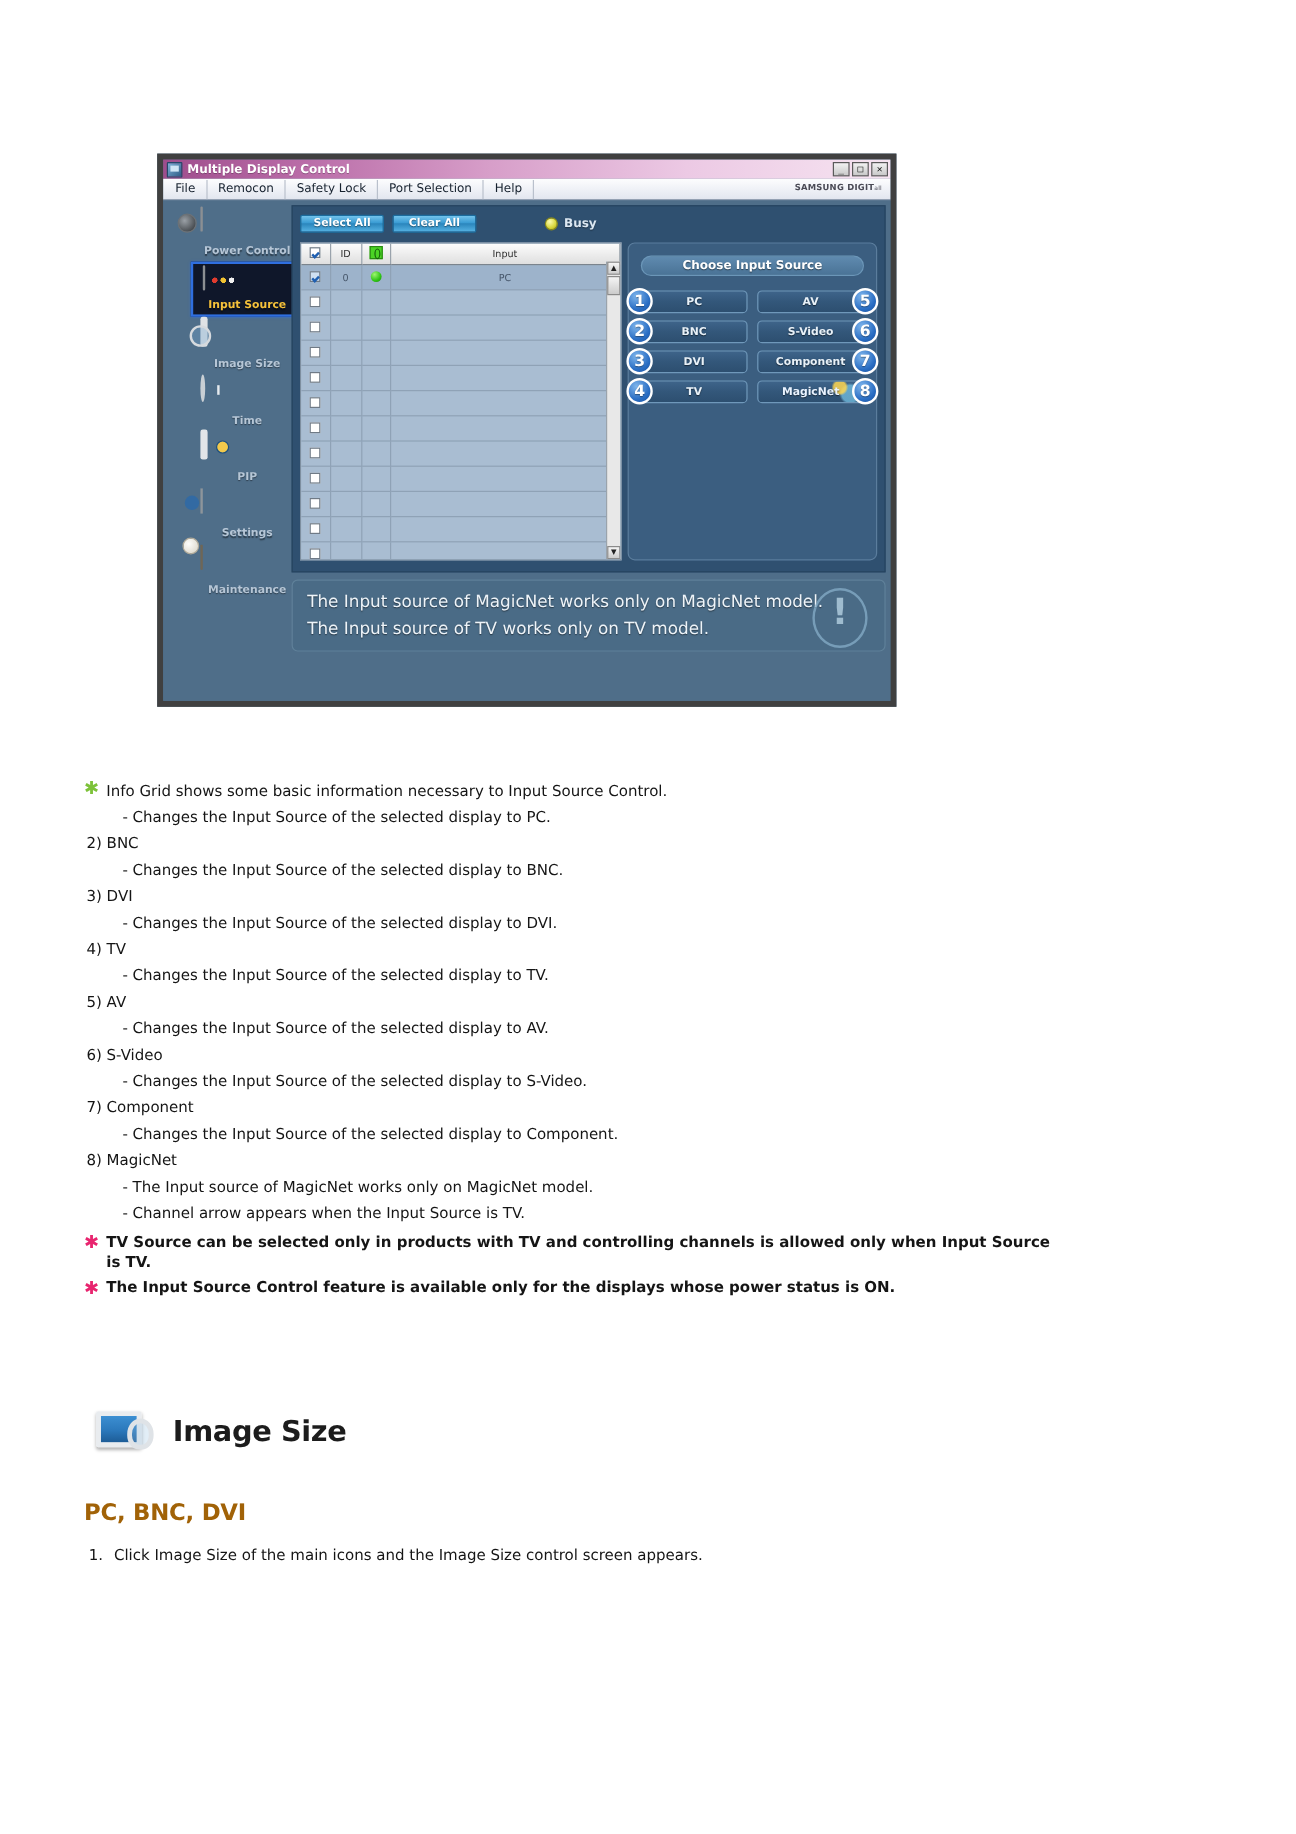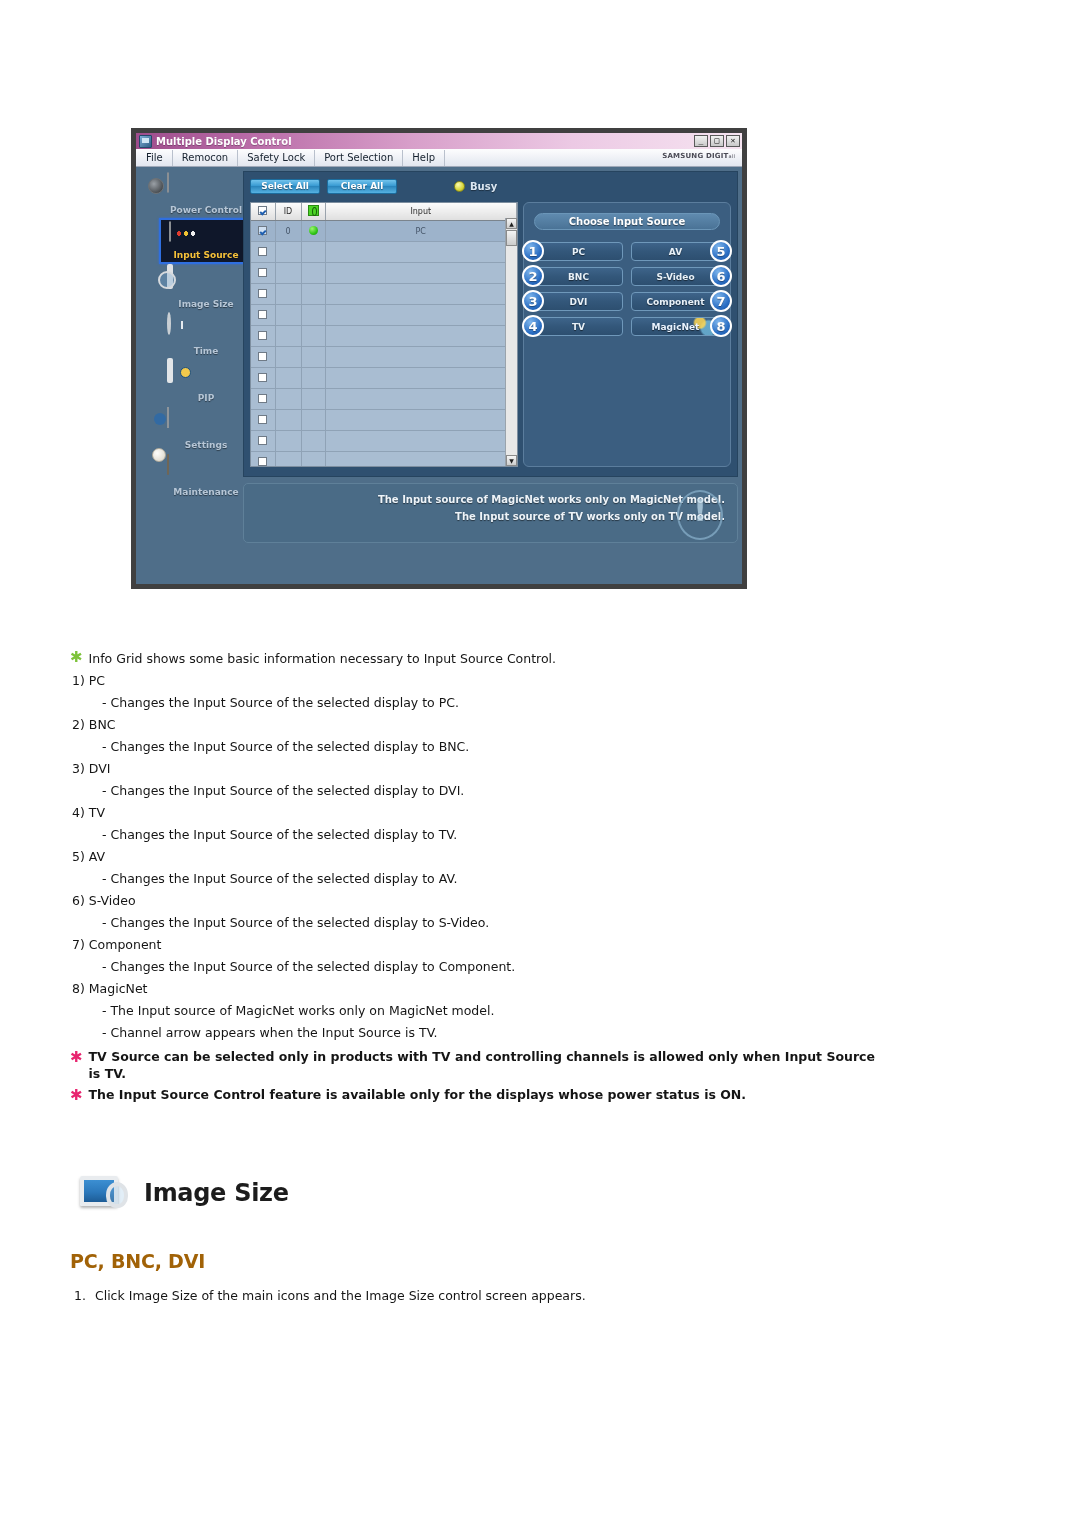--- a/index.html
+++ b/index.html
@@ -470,25 +470,24 @@
     top: 316px;
     height: 60px;
     border: 1px solid #5f8099;
     border-radius: 5px;
     background: #4a6b86;
     box-sizing: border-box;
     padding: 10px 12px;
   }
   .app-note p {
     margin: 0 0 6px;
-    font-size: 10px;
-    font-weight: bold;
+    font-size: 14px;
+    font-weight: normal;
     color: #eef4f9;
     text-shadow: 0 1px 1px rgba(0,0,0,0.5);
-    text-align: right;
   }
   .note-excl {
     position: absolute;
     right: 14px; top: 6px;
     width: 42px; height: 46px;
     border-radius: 50%;
     border: 2px solid #86aec9;
     opacity: 0.75;
   }
   .note-excl:after {
@@ -828,21 +827,20 @@
   </div>
 </div>
 
 <div class="doc">
 
   <div class="star-line">
     <span class="star">✱</span>
     <span>Info Grid shows some basic information necessary to Input Source Control.</span>
   </div>
 
-  <div class="numline"><span>1)</span> <span>PC</span></div>
   <div class="subline">- Changes the Input Source of the selected display to PC.</div>
 
   <div class="numline"><span>2)</span> <span>BNC</span></div>
   <div class="subline">- Changes the Input Source of the selected display to BNC.</div>
 
   <div class="numline"><span>3)</span> <span>DVI</span></div>
   <div class="subline">- Changes the Input Source of the selected display to DVI.</div>
 
   <div class="numline"><span>4)</span> <span>TV</span></div>
   <div class="subline">- Changes the Input Source of the selected display to TV.</div>

